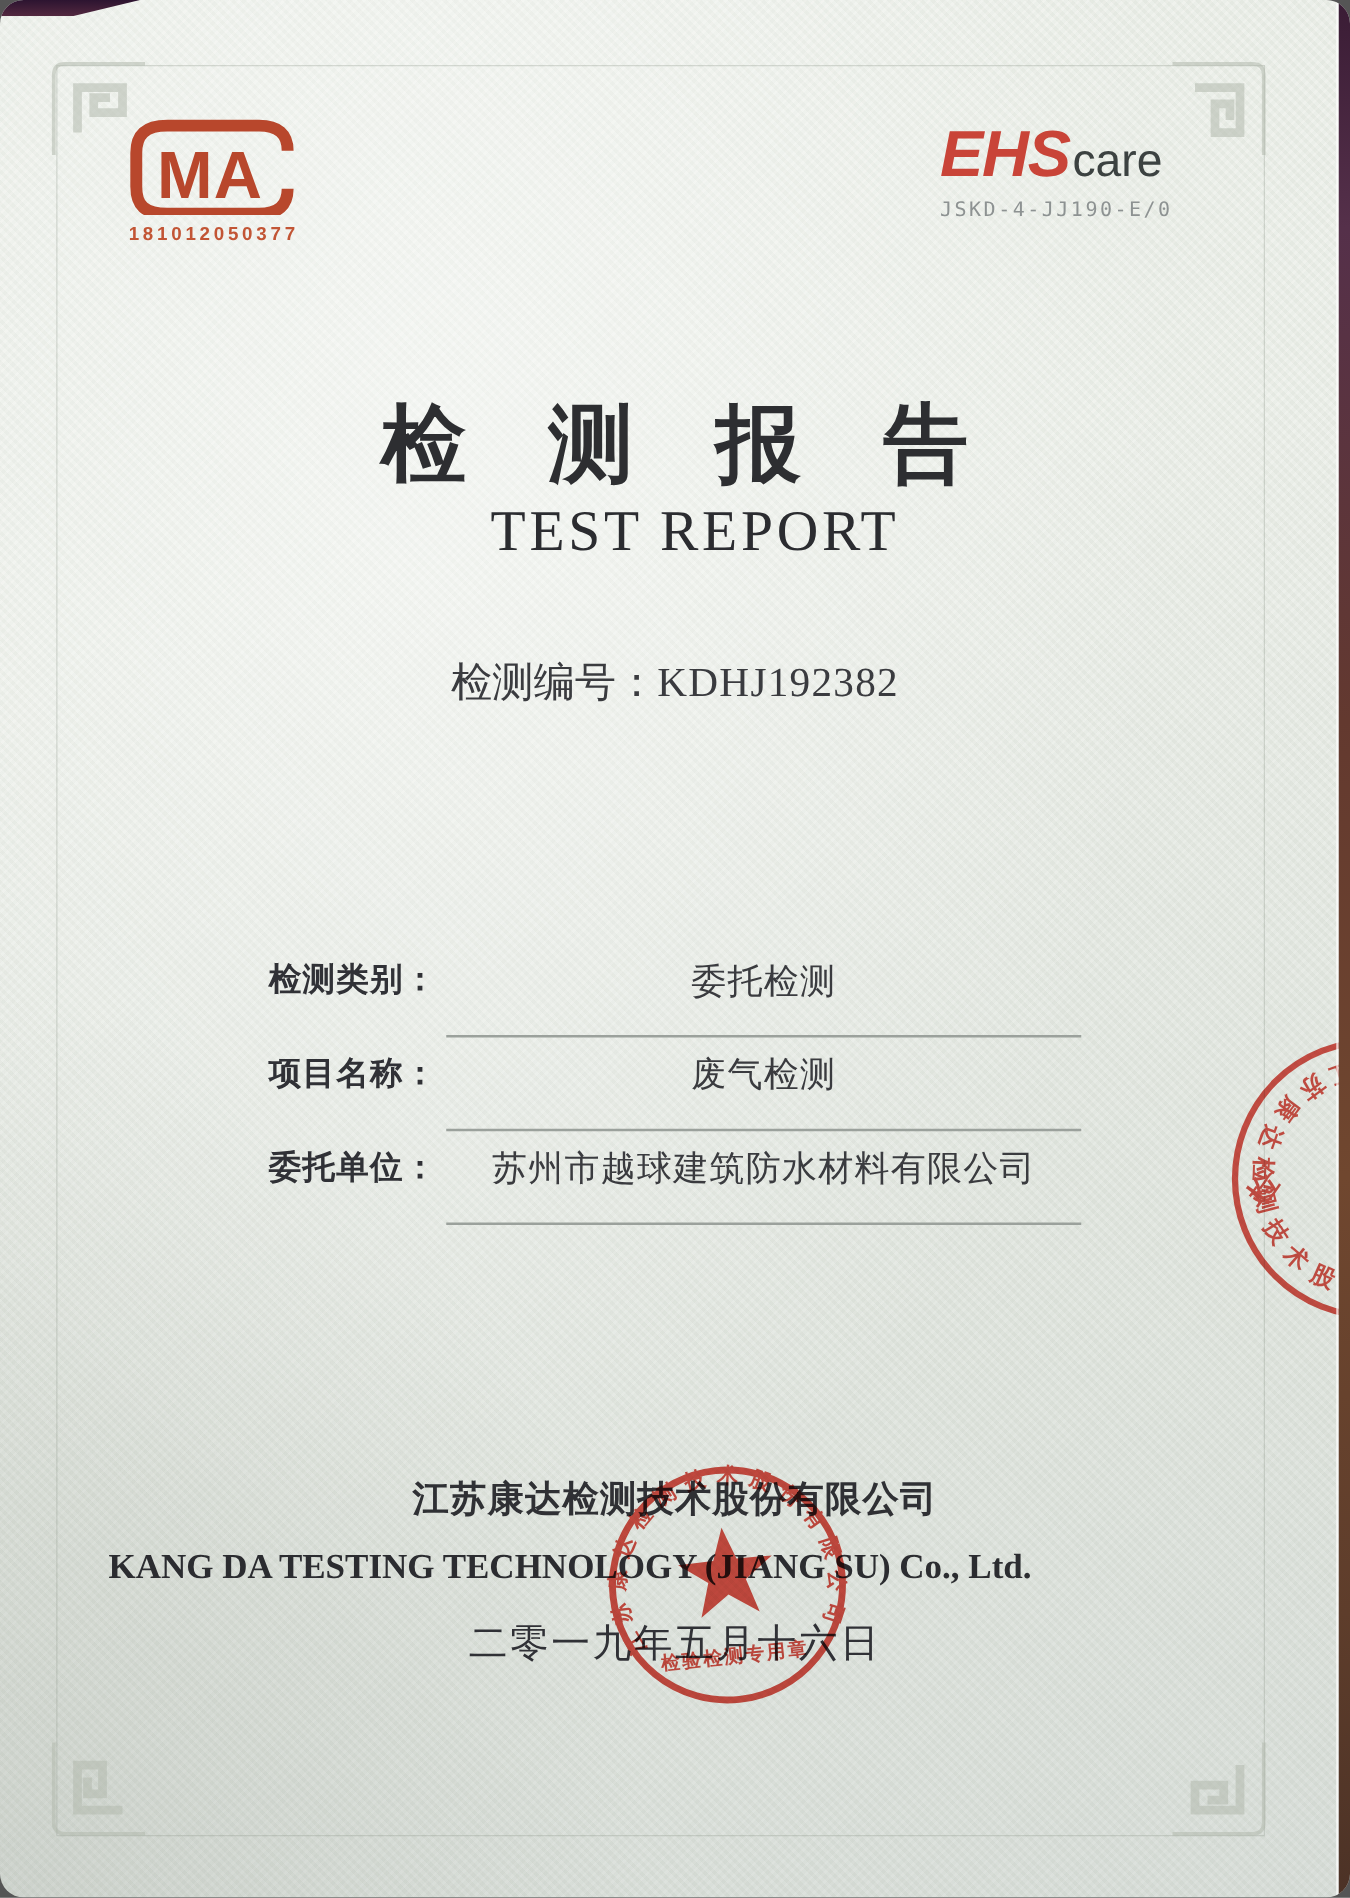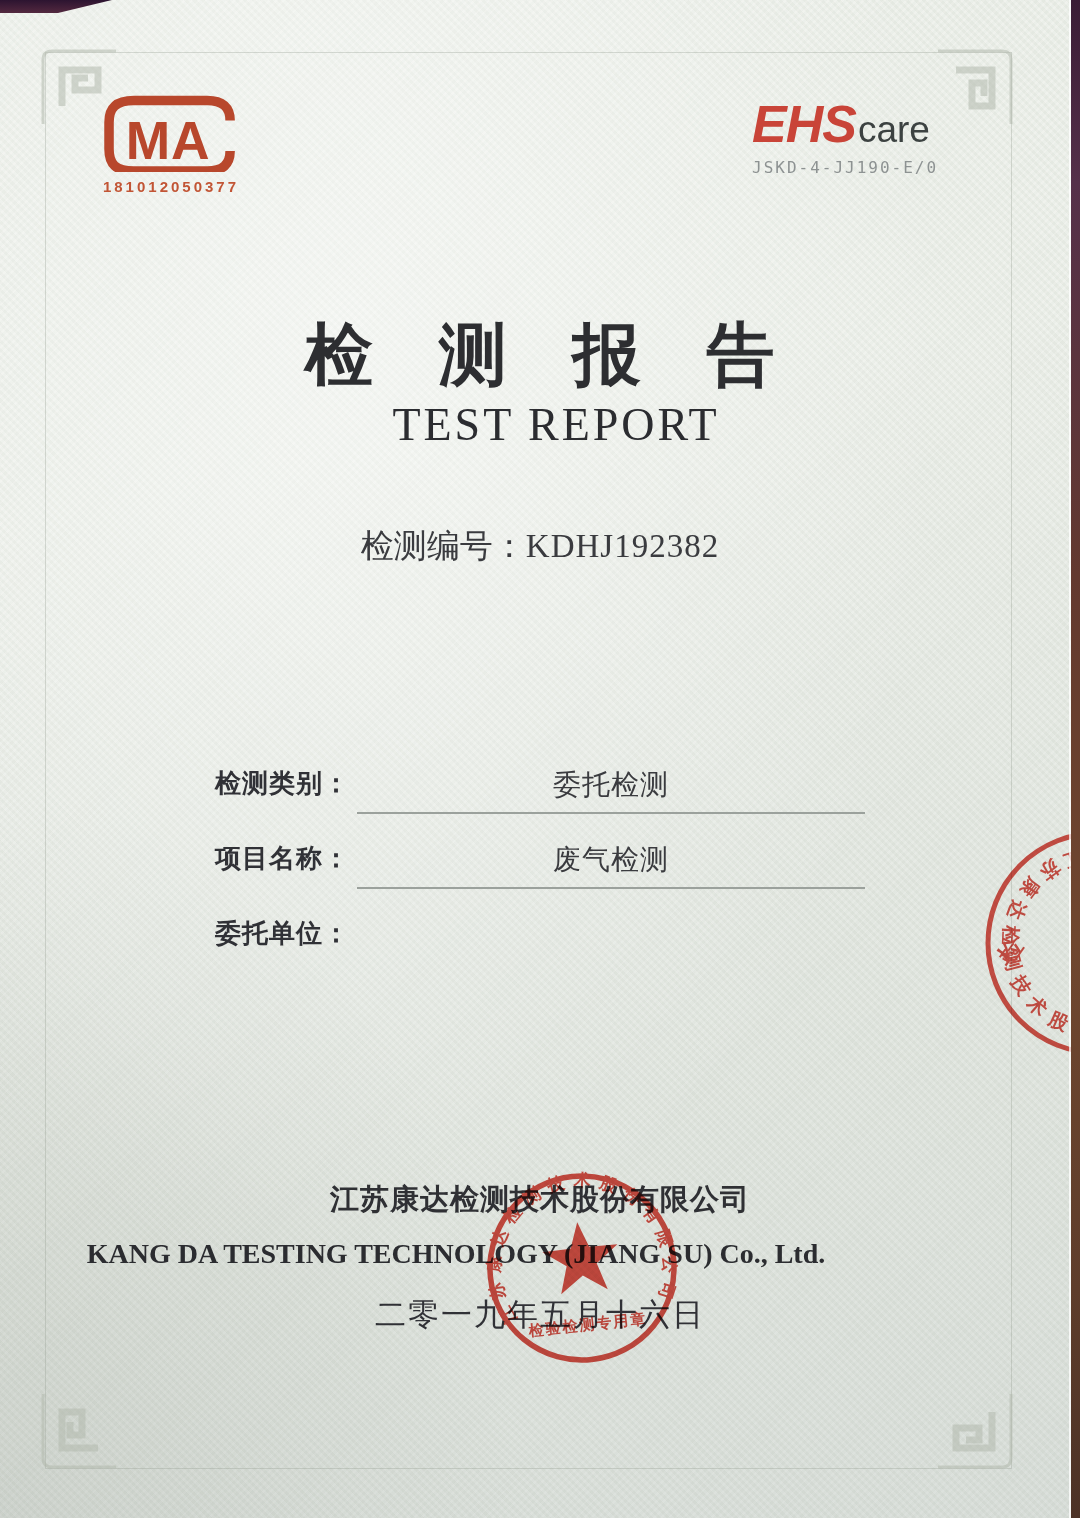--- a/index.html
+++ b/index.html
@@ -7,20 +7,21 @@
     position:relative;width:1080px;height:1518px;overflow:hidden;
     background-color:#e7ebe3;
     background-image:
       radial-gradient(ellipse at 32% 22%, rgba(255,255,255,.45), rgba(255,255,255,0) 58%),
       linear-gradient(168deg, rgba(255,255,255,.15) 30%, rgba(178,188,184,.16) 72%, rgba(168,178,178,.26) 100%),
       radial-gradient(ellipse at 0% 100%, rgba(120,126,114,.16), rgba(120,126,114,0) 34%),
       repeating-linear-gradient(45deg, rgba(255,255,255,.16) 0 3px, rgba(203,210,200,.13) 3px 6px),
       repeating-linear-gradient(-45deg, rgba(255,255,255,.11) 0 2px, rgba(196,204,197,.10) 2px 5px);
     font-family:"Liberation Serif","DejaVu Serif",serif;
     color:#2d2e31;
+    border-radius:19px;
   }
   .abs{position:absolute;}
   
   .edge-strip{right:0;top:0;bottom:0;width:9px;
     background:linear-gradient(180deg,#3a1c35 0%,#55304a 12%,#63392f 38%,#70472f 62%,#5e3d2b 85%,#4c3226 100%);}
   .edge-strip-hl{right:9px;top:0;bottom:0;width:2px;background:rgba(255,255,255,.75);}
   .corner-wedge{left:0;top:0;width:112px;height:13px;
     background:linear-gradient(180deg,#2c1430,#53283f);
     clip-path:polygon(0 0,112px 0,58px 100%,0 100%);}
   
@@ -48,21 +49,21 @@
     font-size:68px;font-weight:bold;letter-spacing:.97em;margin-left:.48em;line-height:1.1;}
   .title-en{left:16px;top:398px;width:1080px;text-align:center;
     font-size:46px;letter-spacing:3px;color:#2b2c30;}
   .report-no{left:0;top:524px;width:1080px;text-align:center;font-size:33px;color:#3a3b3f;}
   .report-no .val{letter-spacing:1px;}
   
   .fields{left:215px;top:766px;width:650px;}
   .field-row{display:flex;align-items:flex-start;margin-bottom:31px;height:44px;}
   .field-label{font-weight:bold;font-size:26px;width:140px;flex:0 0 140px;letter-spacing:1px;color:#303136;padding-bottom:4px;}
   .field-line{flex:1;margin-left:2px;border-bottom:2px solid #9ba19c;
-    text-align:center;font-size:28px;color:#3a3b3f;padding-bottom:8px;letter-spacing:1px;}
+    text-align:center;font-size:28px;color:#3a3b3f;padding-bottom:24px;letter-spacing:1px;}
   
   .company-cn{left:0;top:1180px;width:1080px;text-align:center;
     font-size:29px;font-weight:bold;letter-spacing:1px;color:#2f3034;}
   .company-en{left:0;top:1238px;width:912px;text-align:center;
     font-size:28px;font-weight:bold;letter-spacing:0px;color:#2b2c30;}
   .doc-date{left:0;top:1294px;width:1080px;text-align:center;
     font-size:31px;letter-spacing:2px;color:#303136;}
   
   .stamp-main{left:477px;top:1163px;width:210px;height:210px;
     transform:rotate(-6deg);opacity:.82;mix-blend-mode:multiply;}
@@ -119,20 +120,21 @@
     <div class="field-row">
       <div class="field-label">检测类别：</div>
       <div class="field-line">委托检测</div>
     </div>
     <div class="field-row">
       <div class="field-label">项目名称：</div>
       <div class="field-line">废气检测</div>
     </div>
     <div class="field-row">
       <div class="field-label">委托单位：</div>
+      <div class="field-line">苏州市越球建筑防水材料有限公司</div>
     </div>
   </div>
 
   <div class="abs company-cn">江苏康达检测技术股份有限公司</div>
   <div class="abs company-en">KANG DA TESTING TECHNOLOGY (JIANG SU) Co., Ltd.</div>
   <div class="abs doc-date">二零一九年五月十六日</div>
 
   <svg class="abs stamp-main" viewBox="-105 -105 210 210">
     <circle cx="0" cy="0" r="92" fill="none" stroke="#d0281c" stroke-width="5.5"></circle>
     <polygon points="0,-40 8.9,-15.6 35.9,-15.1 14.4,0.7 22.3,26.5 0,11.1 -22.3,26.5 -14.4,0.7 -35.9,-15.1 -8.9,-15.6" transform="translate(0,-4) scale(1.05)" fill="#d0281c"></polygon>

